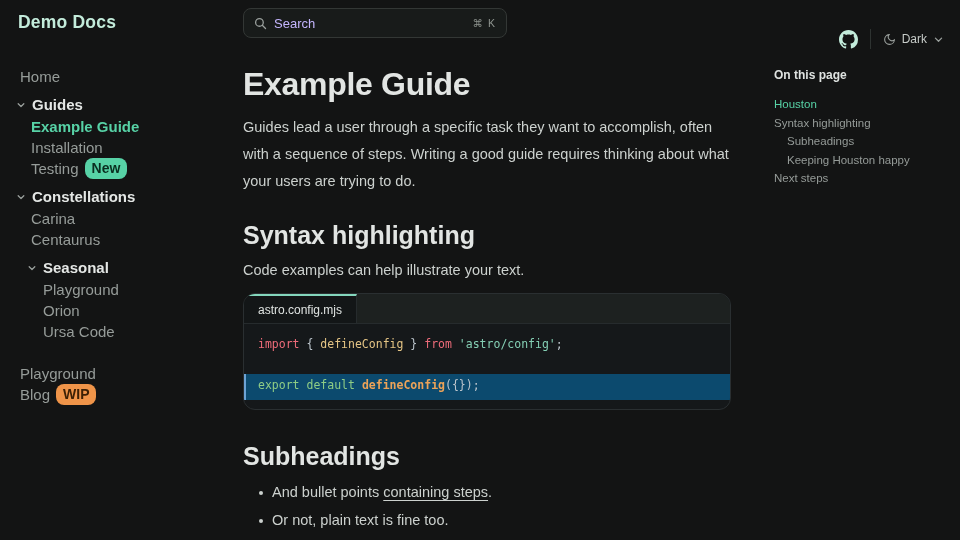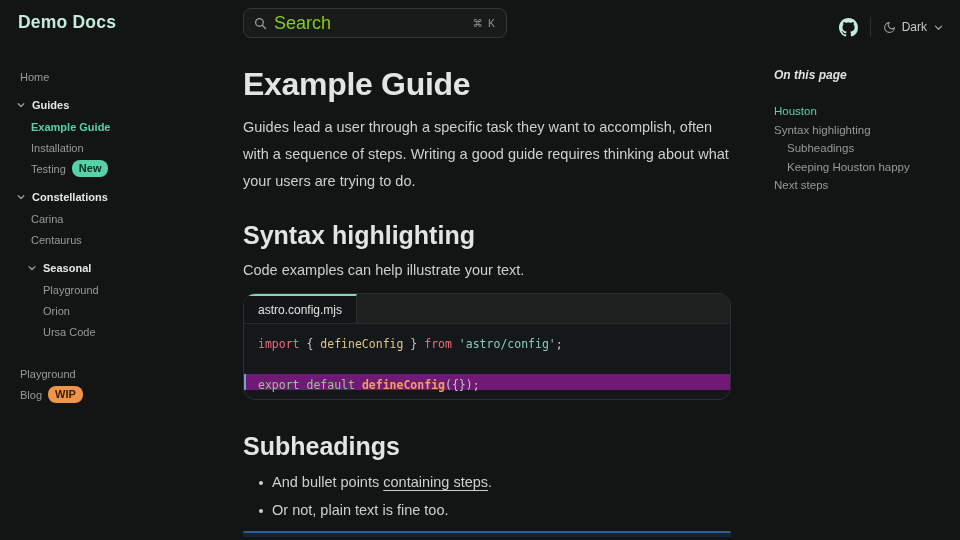--- a/index.html
+++ b/index.html
@@ -15,43 +15,43 @@
   
   .header { position:absolute; top:0; left:0; right:0; height:46px; }
   .logo { position:absolute; left:18px; top:12px; font-size:17.5px; font-weight:700;
           color:var(--accent_high,#c3ecdb); letter-spacing:.2px; }
   .search {
     position:absolute; left:243px; top:8px; width:264px; height:30px;
     background:#181b1a; border:1px solid #333735; border-radius:8px;
     display:flex; align-items:center; padding:0 10px; cursor:pointer;
   }
   .search .mag { display:flex; margin-right:7px; }
-  .search .ph { font-size:18px; color:#84cc16; flex:1; }
+  .search .ph { font-size:13px; color:#c4b5fd; flex:1; }
   .search .kbd { font-size:10.5px; color:#8e948f; letter-spacing:1px; }
-  .actions { position:absolute; right:16px; top:4px; height:46px; display:flex; align-items:center; gap:12px; }
+  .actions { position:absolute; right:16px; top:16px; height:46px; display:flex; align-items:center; gap:12px; }
   .gh { display:flex; cursor:pointer; }
   .vdiv { width:1px; height:20px; background:#2e3331; }
   .theme { display:flex; align-items:center; gap:6px; cursor:pointer; }
   .theme .moon { display:flex; }
   .theme .tlabel { font-size:12px; color:#c6cbc8; }
 
   
   .sidebar { position:absolute; left:0; top:46px; width:235px; bottom:0; padding-top:20px; }
   .side-item { display:flex; align-items:center; gap:6px; padding:0 0 0 20px; height:21px; cursor:pointer; }
-  .side-item .lbl { font-size:11px; color:#969c99;text-align:right; }
+  .side-item .lbl { font-size:15px; color:#969c99;text-align:right; }
   .side-item.group { margin-top:7px; margin-bottom:1px; }
   .side-item.group .lbl { color:#e4e7e5; font-weight:700; }
   .side-item.group { padding-left:16px; }
   .side-item.lv1 { padding-left:31px; }
   .side-item.group.lv1g { padding-left:27px; }
   .side-item.lv2 { padding-left:43px; }
   .side-item.active .lbl { color:var(--accent,#57d2a6); font-weight:700; }
   .side-item .caret { display:flex; }
   .badge {
-    font-size:11px; font-weight:700; padding:1.5px 7px; border-radius:8px; line-height:1.25;
+    font-size:14px; font-weight:700; padding:1.5px 7px; border-radius:8px; line-height:1.25;
   }
   .badge.new { background:var(--badge_new_bg,#57d2a6); color:#0b2e20; }
   .badge.wip { background:var(--badge_wip_bg,#ef9449); color:#3c2005; }
   .gap-before { margin-top:21px; }
 
   
   .content { position:absolute; left:243px; top:46px; width:488px; bottom:0; }
   h1.title { margin-top:17px; font-size:32px; font-weight:600; color:#e2e5e3; letter-spacing:-.3px; line-height:42px; }
   p.body { margin-top:9px; font-size:14.5px; line-height:27px; color:#ccd1ce; }
   h2.h2 { font-size:25px; font-weight:600; color:#e2e5e3; line-height:30px; }
@@ -60,38 +60,38 @@
 
   .code-frame { margin-top:15px; border:1px solid #2a2f31; border-radius:12px; overflow:hidden; background:#15181a; }
   .tab-bar { height:30px; background:#1d2120; border-bottom:1px solid #262b2d; display:flex; }
   .tab {
     background:#131617; border-top:2px solid #84d7bd; border-right:1px solid #262b2d;
     display:flex; align-items:center; padding:0 14px; cursor:pointer;
   }
   .tab .tab-lbl { font-size:12px; color:#dfe3e1; }
   .code-body { padding:10px 0 9px 0; font-family:"DejaVu Sans Mono","Liberation Mono",monospace; font-size:11.5px; }
   .code-line { height:20px; line-height:20px; padding-left:14px; white-space:pre; }
-  .code-line.hl { background:#701a75; border-left:2px solid #6da3d5; padding-left:12px; height:16px; line-height:22px; }
+  .code-line.hl { background:#0c4a6e; border-left:2px solid #6da3d5; padding-left:12px; height:26px; line-height:22px; }
   .tok-kw  { color:#ee6c7a; }
   .tok-p   { color:#bcc5cc; }
   .tok-fn  { color:#e5c585; }
   .tok-str { color:#85d0b5; }
   .tok-kw2 { color:#8fcd85; }
   .tok-fn2 { color:#eca358; font-weight:700; }
 
   h2.subh { margin-top:31px; }
   ul.bullets { margin-top:12px; list-style:none; }
   ul.bullets li { position:relative; padding-left:29px; font-size:14.5px; color:#ccd1ce; line-height:19px; margin-bottom:9px; }
   ul.bullets li::before { content:""; position:absolute; left:16px; top:8px; width:4px; height:4px; border-radius:50%; background:#ccd1ce; }
   ul.bullets a { color:#ccd1ce; text-decoration:underline; text-underline-offset:3px; cursor:pointer; }
   .aside-peek { margin-top:11px; height:6px; border-top:2px solid #2e5f93; background:#142337; border-radius:2px 2px 0 0; }
 
   
   .toc { position:absolute; left:774px; top:46px; right:0; padding-top:22px; }
-  .toc-title { font-size:12px; font-weight:700; color:#dfe3e1; margin-bottom:20px;font-style:italic; }
+  .toc-title { font-size:12px; font-weight:700; color:#dfe3e1; margin-bottom:13px; }
   .toc-item { font-size:11.5px; color:#959b98; height:18.5px; line-height:18.5px; cursor:pointer; }
   .toc-item.d1 { padding-left:13px; }
   .toc-item.active { color:var(--accent,#57d2a6); }
   svg { display:block; }
 </style>
 </head>
 <body>
 
 <div class="page">
 

